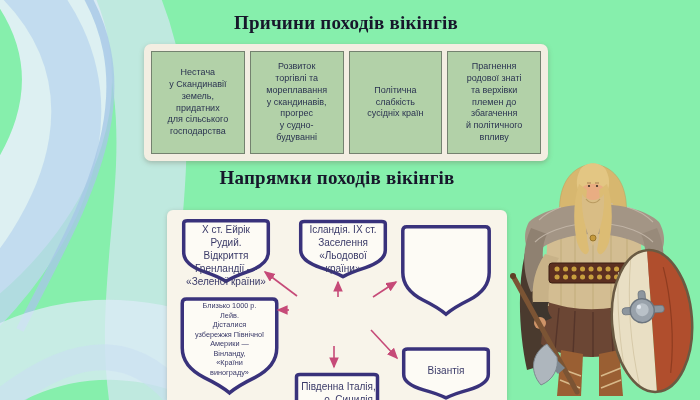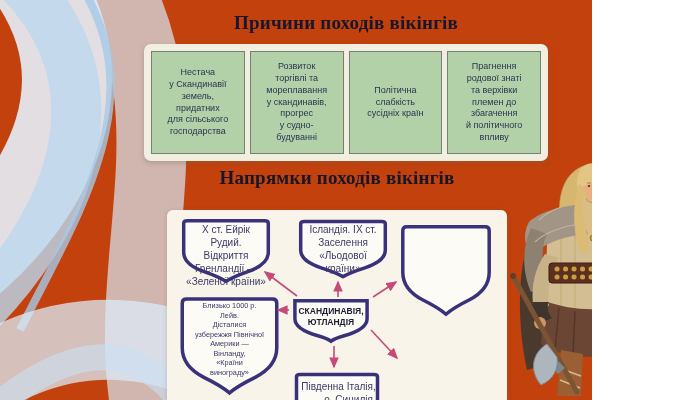--- a/index.html
+++ b/index.html
@@ -1,17 +1,17 @@
 <!DOCTYPE html>
 <html><head>
 <meta charset="utf-8">
 <style>
   html,body{margin:0;padding:0;}
   body{font-family:"Liberation Sans",sans-serif;}
-  #slide{position:relative;width:592px;height:400px;overflow:hidden;background:#c2410c;}
+  #slide{position:relative;width:700px;height:400px;overflow:hidden;background:#86efac;}
 
   .bg-swirls{position:absolute;left:0;top:0;width:700px;height:400px;}
 
   .title{position:absolute;font-family:"Liberation Serif",serif;font-weight:bold;
          font-size:19px;color:#17172b;text-align:center;letter-spacing:.2px;}
   #causes-title{left:144px;top:12px;width:404px;}
   #directions-title{left:167px;top:167px;width:340px;}
 
   #causes-panel{position:absolute;left:144px;top:44px;width:404px;height:117px;
     background:#f3eee2;border-radius:7px;box-shadow:0 2px 5px rgba(110,100,80,.35);
@@ -117,28 +117,27 @@
       <div class="stxt">Близько 1000 р.
 Лейв.
 Дісталися
 узбережжя Північної
 Америки —
 Вінланду,
 «Країни
 винограду»</div>
     </div>
 
-    <div class="shield" id="node-center" style="left:123px;top:88px;width:82px;height:46px">
-      <svg viewBox="0 0 100 100" preserveAspectRatio="none">
-        <path d="M6,6 H94 V45 Q94,68 66,82 Q54,88 50,94 Q46,88 34,82 Q6,68 6,45 Z"></path>
-      </svg>
-      <div class="stxt">СКАНДИНАВІЯ,
-ЮТЛАНДІЯ</div>
-    </div>
-
+
+    <div class="shield" id="node-byzantium" style="left:232px;top:137px;width:94px;height:53px">
+      <svg viewBox="0 0 100 100" preserveAspectRatio="none">
+        <path d="M9,4 H91 Q95,4 95,8 V52 Q95,70 74,81 Q58,89 50,96 Q42,89 26,81 Q5,70 5,52 V8 Q5,4 9,4 Z"></path>
+      </svg>
+      <div class="stxt">Візантія</div>
+    </div>
 
     <div class="shield" id="node-italy" style="left:125px;top:162px;width:90px;height:60px">
       <svg viewBox="0 0 100 100" preserveAspectRatio="none">
         <path d="M9,4 H91 Q95,4 95,8 V52 Q95,70 74,81 Q58,89 50,96 Q42,89 26,81 Q5,70 5,52 V8 Q5,4 9,4 Z"></path>
       </svg>
       <div class="stxt">Південна Італія,
 о. Сицилія,</div>
     </div>
 
     <svg id="arrows" viewBox="0 0 340 190">

